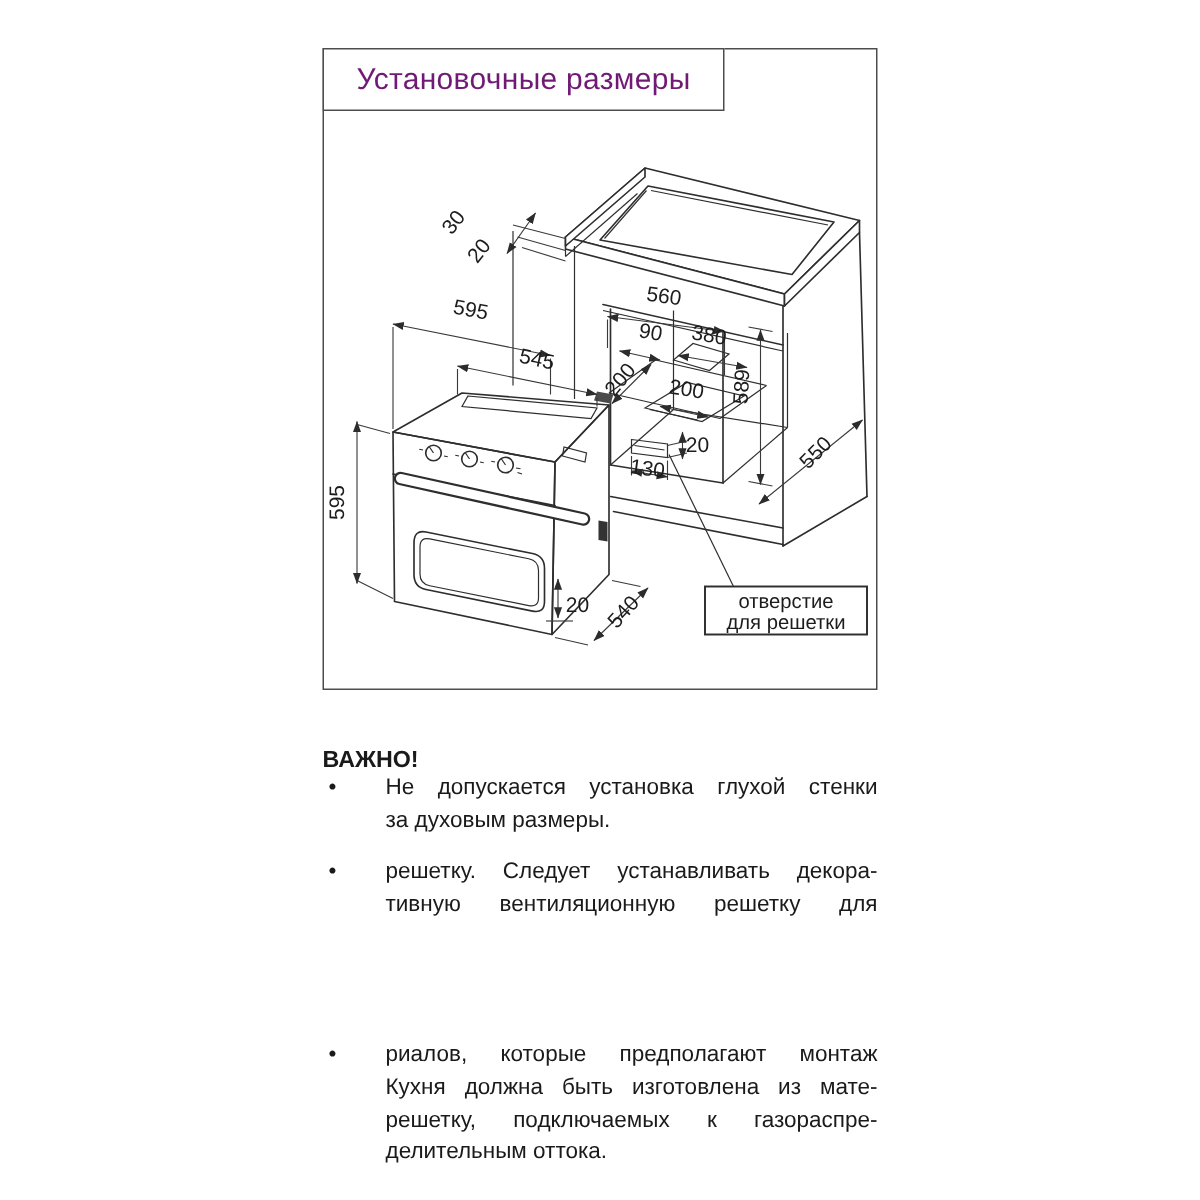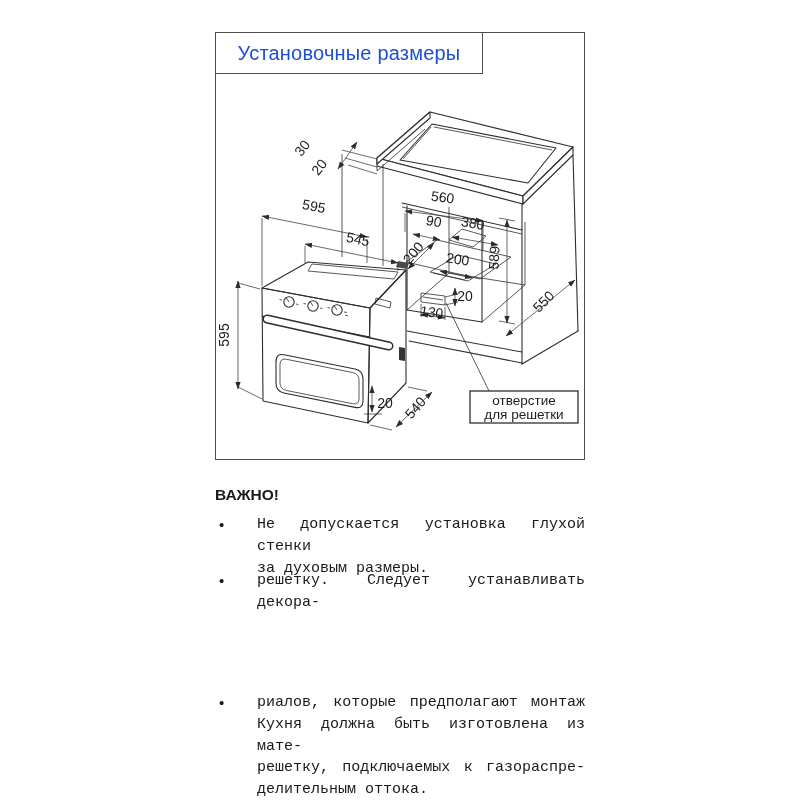--- a/index.html
+++ b/index.html
@@ -3,35 +3,35 @@
 <meta charset="utf-8">
 <style>
   html,body{margin:0;padding:0;}
   body{width:800px;height:800px;position:relative;background:#ffffff;
        font-family:"Liberation Sans","DejaVu Sans",sans-serif;color:#1a1a1a;overflow:hidden;}
   .abs{position:absolute;}
   
   #frame{left:215px;top:32px;width:368px;height:426px;border:1.6px solid #4d4d4d;background:#fff;}
   #titlebox{left:215px;top:32px;width:266px;height:40px;border:1.6px solid #4d4d4d;background:#fff;
             display:flex;align-items:center;justify-content:center;z-index:3;}
-  #titlebox .t{font-size:20px;color:#1d4ed8;letter-spacing:.2px;}
+  #titlebox .t{font-size:20px;color:#701a75;letter-spacing:.2px;}
   #diagram-svg{left:215px;top:32px;width:370px;height:428px;z-index:2;}
   svg{display:block;}
   svg text{font-family:"Liberation Sans","DejaVu Sans",sans-serif;font-size:14px;fill:#1c1c1c;
            text-anchor:middle;}
   .ln{stroke:#2e2e2e;stroke-width:1.1;fill:none;stroke-linejoin:round;stroke-linecap:round;}
   .thin{stroke:#2e2e2e;stroke-width:.8;fill:none;}
   .dim{stroke:#3a3a3a;stroke-width:.75;fill:none;}
   .wfill{fill:#ffffff;}
   
-  .heading{left:215px;top:486px;width:370px;font-size:15.5px;font-weight:bold;}
+  .heading{left:215px;top:498px;width:370px;font-size:15.5px;font-weight:bold;}
   .bullet{left:215px;width:370px;padding-left:42px;box-sizing:border-box;
           font-size:15px;line-height:21.8px;}
   .bullet .dot{position:absolute;left:4px;top:0;font-size:15px;}
-  .bullet .line{text-align:justify;text-align-last:justify;white-space:normal;font-family:Liberation Mono, monospace;}
+  .bullet .line{text-align:justify;text-align-last:justify;white-space:normal;}
   .bullet .line.last{text-align-last:left;}
   #b1{top:514px;} #b2{top:570px;} #b3{top:692px;}
 </style>
 </head>
 <body>
 
 <div class="abs" id="frame"></div>
 <div class="abs" id="titlebox">
   <span class="t">Установочные размеры</span>
 </div>
@@ -218,20 +218,21 @@
 
 <div class="abs bullet" id="b1">
   <span class="dot">•</span>
   <div class="line">Не допускается установка глухой стенки</div>
   <div class="line last">за духовым размеры.</div>
 </div>
 
 <div class="abs bullet" id="b2">
   <span class="dot">•</span>
   <div class="line">решетку. Следует устанавливать декора-</div>
+  <div class="line">тивную вентиляционную решетку для</div>
 </div>
 
 <div class="abs bullet" id="b3">
   <span class="dot">•</span>
   <div class="line">риалов, которые предполагают монтаж</div>
   <div class="line">Кухня должна быть изготовлена из мате-</div>
   <div class="line">решетку, подключаемых к газораспре-</div>
   <div class="line last">делительным оттока.</div>
 </div>
 

